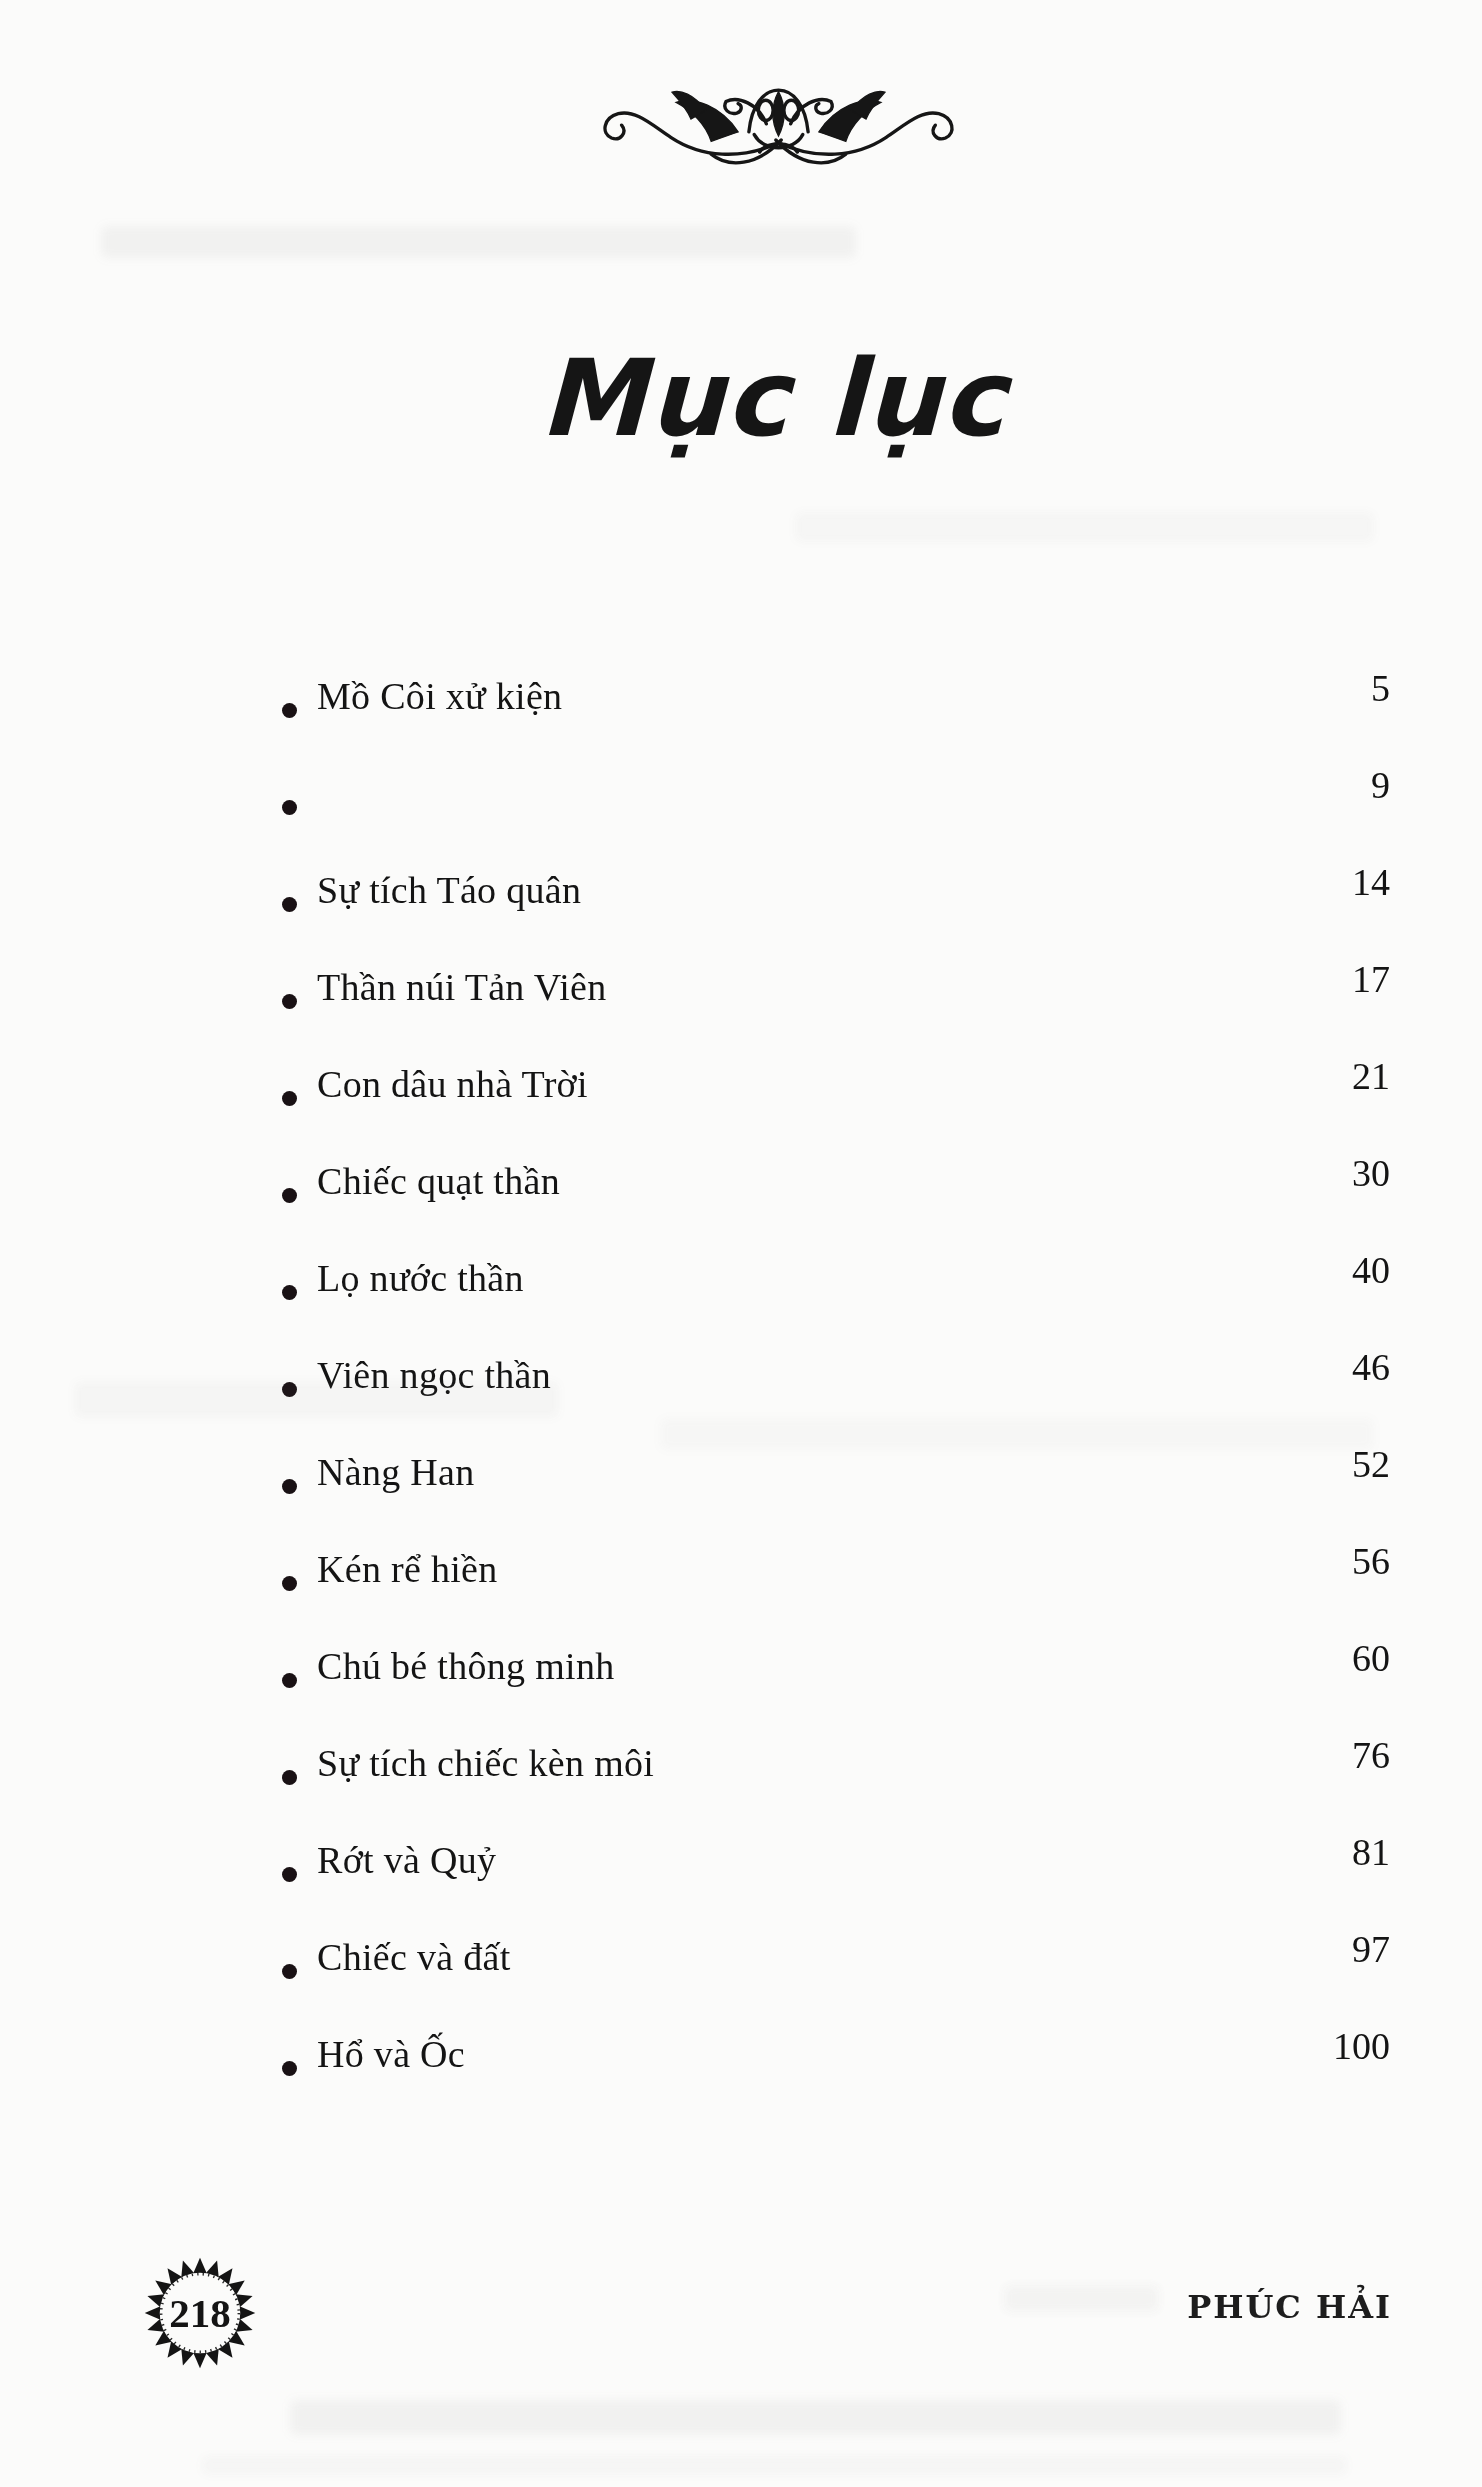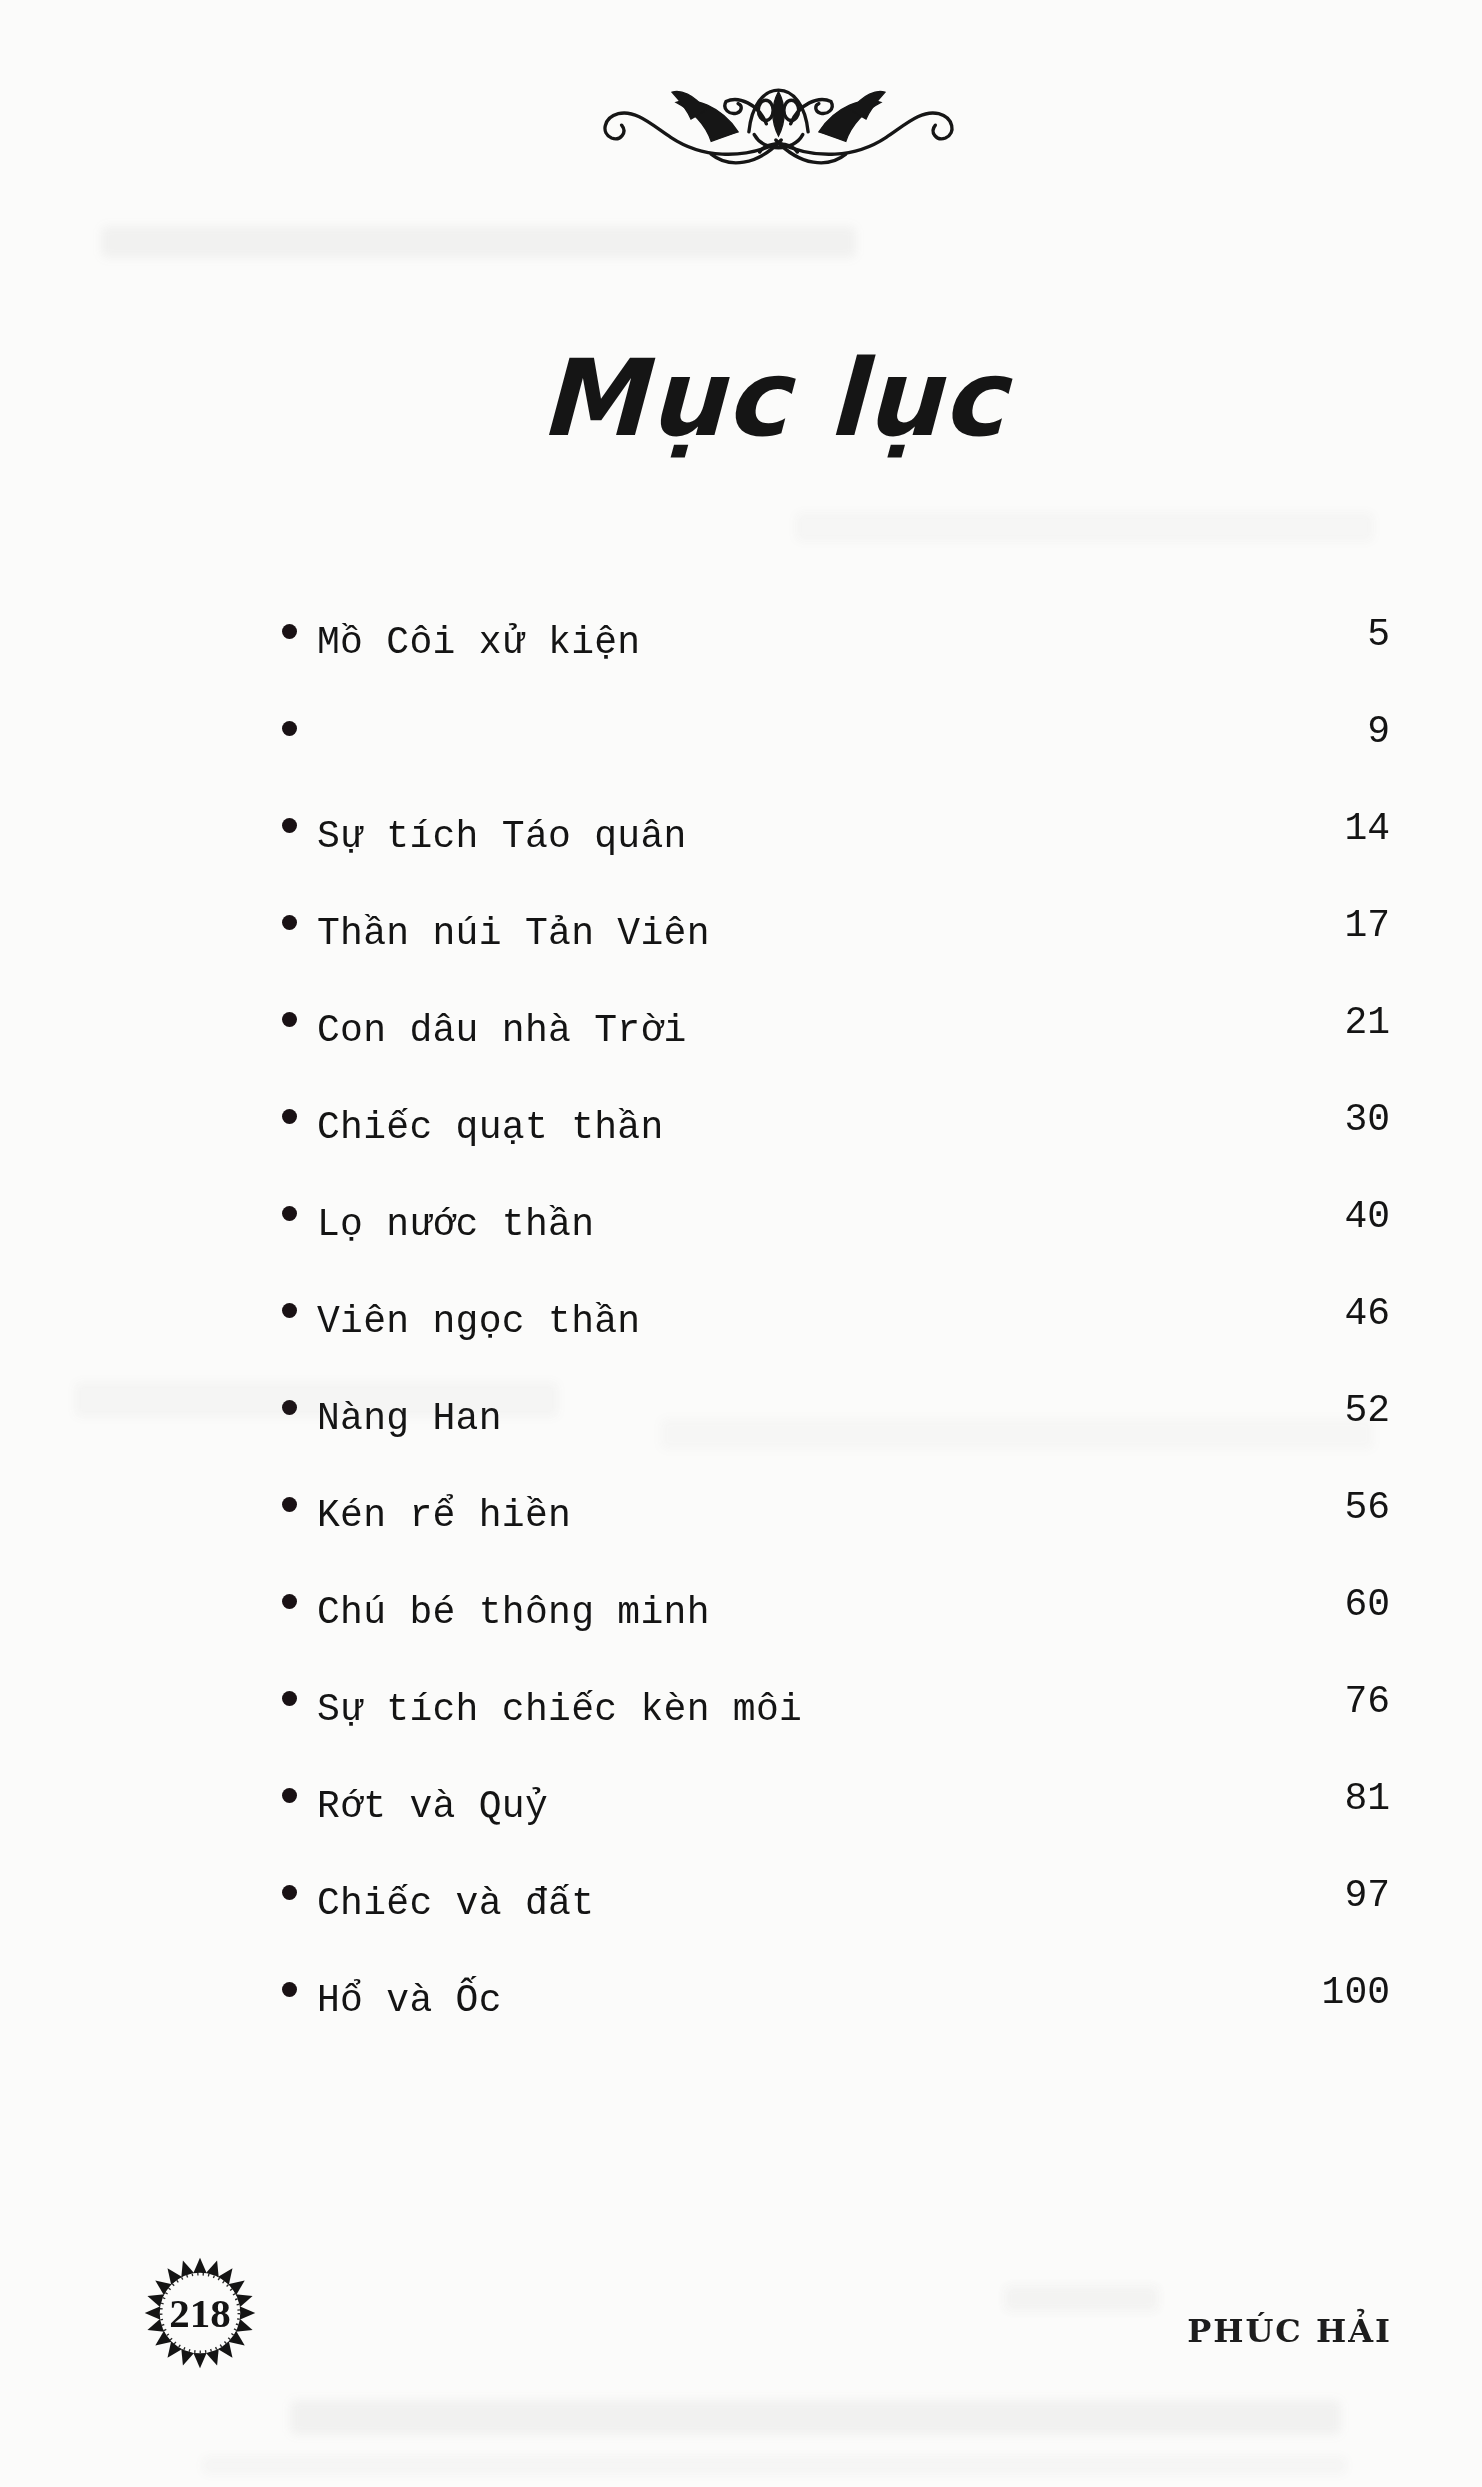--- a/index.html
+++ b/index.html
@@ -52,23 +52,22 @@
 
   
   .toc {
     position: absolute;
     top: 621px;
     left: 282px;
     width: 1108px;
   }
   .toc-row {
     display: flex;
-    align-items: flex-start;
+    align-items: flex-end;
     height: 97px;
-    font-family: Liberation Mono, monospace;
   }
   .bullet {
     width: 15px;
     height: 15px;
     border-radius: 50%;
     background: #191114;
     flex: 0 0 15px;
     margin-right: 20px;
     margin-top: 2.7px;
   }
@@ -99,21 +98,20 @@
   
   .author {
     position: absolute;
     top: 2288px;
     right: 90px;
     font-family: "DejaVu Serif", serif;
     font-weight: 700;
     font-size: 32px;
     letter-spacing: 2px;
     color: #1d1d1d;
-    margin-top: 24px;
   }
 
   
   .bleed {
     position: absolute;
     background: rgba(110, 110, 110, 0.07);
     filter: blur(4.7px);
     border-radius: 6.7px;
     pointer-events: none;
   }

